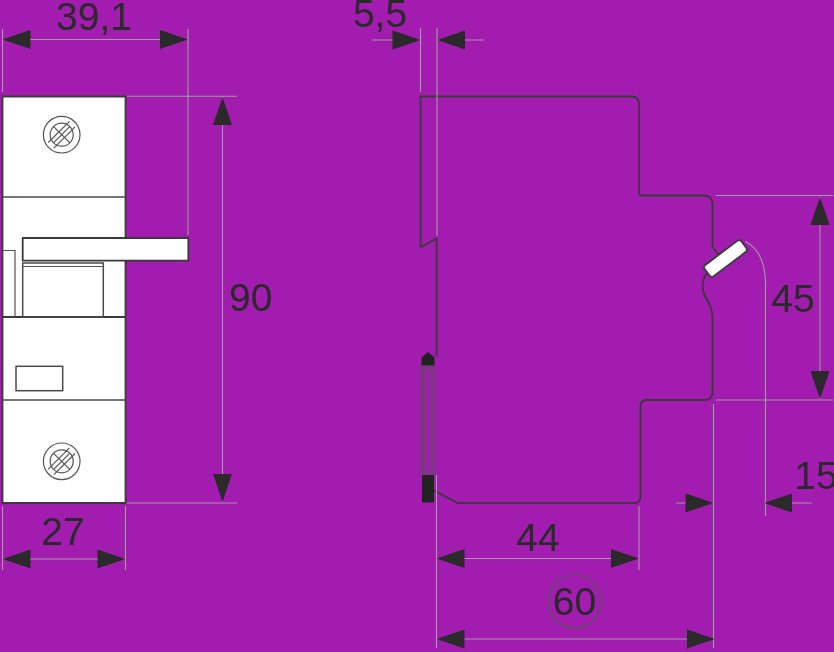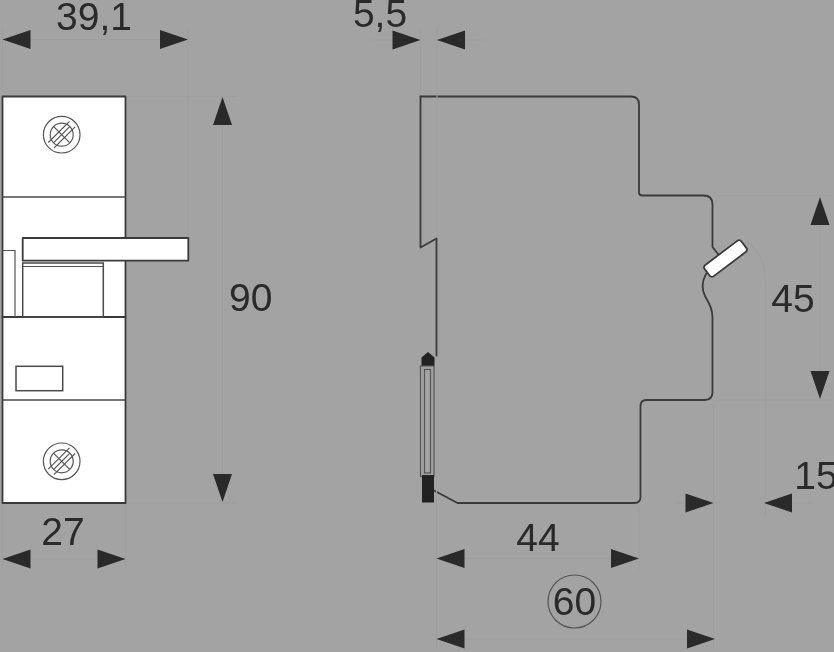--- a/index.html
+++ b/index.html
@@ -1,16 +1,16 @@
 <!DOCTYPE html>
 <html><head>
 <meta charset="utf-8">
 <style>
   html,body{margin:0;padding:0;background:#ffffff;}
-  .canvas{position:relative;width:834px;height:652px;background:#a3a3a3;overflow:hidden;
+  .canvas{position:relative;width:834px;height:652px;background:#a21caf;overflow:hidden;
           font-family:"Liberation Sans",sans-serif;}
   svg{position:absolute;left:0;top:0;}
   .outline{fill:none;stroke:#3a3a3a;stroke-width:1.8;stroke-linejoin:round;stroke-linecap:round;}
   .outline-fill{fill:#ffffff;stroke:#3a3a3a;stroke-width:1.8;stroke-linejoin:round;}
   .inner{fill:none;stroke:#4a4a4a;stroke-width:1.5;}
   .fine{fill:none;stroke:#555555;stroke-width:1.2;}
   .thin{fill:none;stroke:#9e9e9e;stroke-width:1.1;}
   .solid{fill:#222222;stroke:none;}
   .arrow{fill:#2a2a2a;stroke:none;}
   .dimtext{fill:#2a2a2a;font-family:"Liberation Sans",sans-serif;font-size:39px;}

